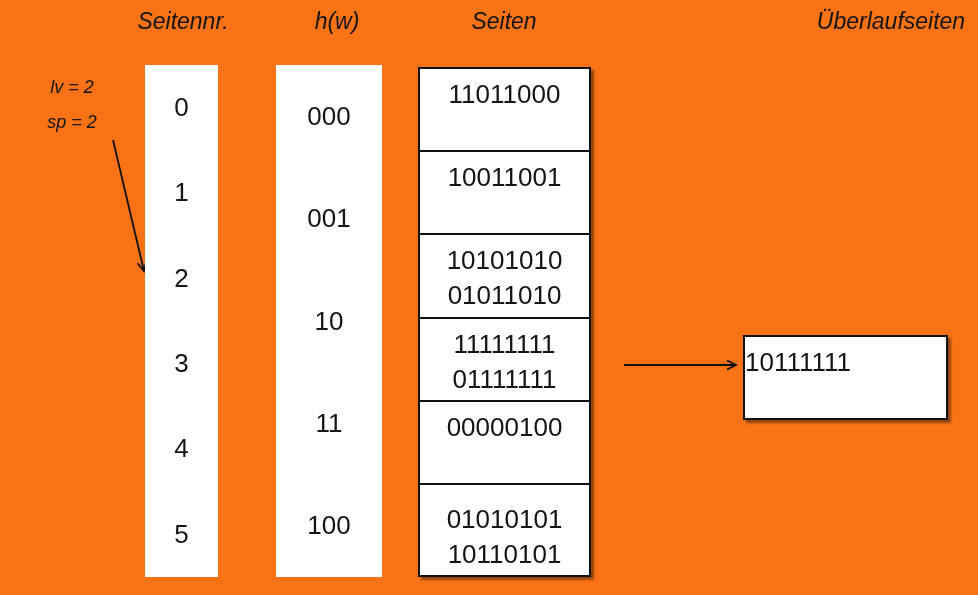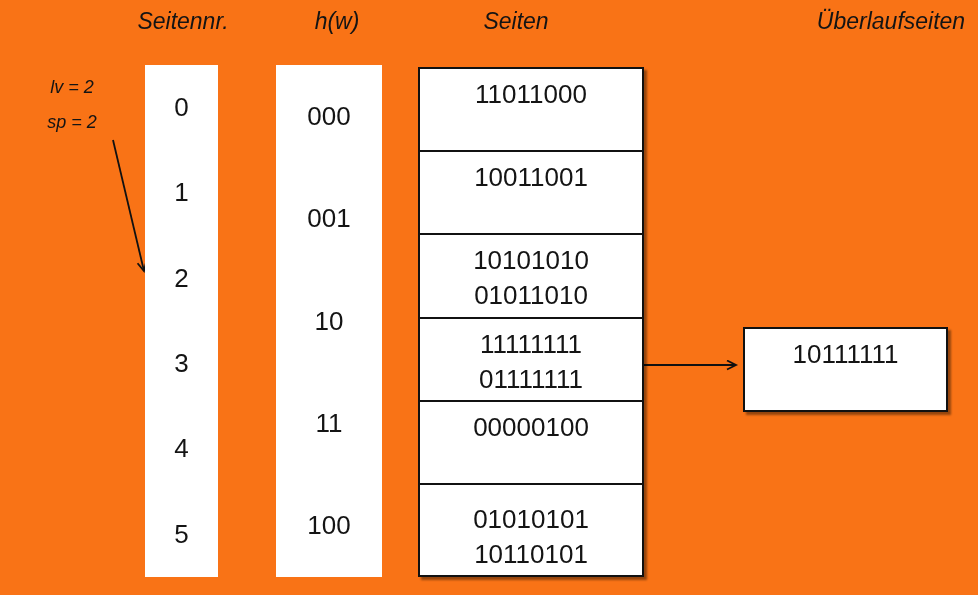--- a/index.html
+++ b/index.html
@@ -9,21 +9,21 @@
     font-family:"Liberation Sans", sans-serif;
     overflow:hidden;
     padding-left:27px;
   }
   .hdr {
     position:absolute; top:8px; transform:translateX(-50%);
     font-style:italic; font-size:23px; font-weight:500; white-space:nowrap;
   }
   .hdr-seitennr { left:183px; }
   .hdr-hw       { left:337px; }
-  .hdr-seiten   { left:516px; }
+  .hdr-seiten   { left:504px; }
   .hdr-ueberlauf{ left:845px;margin-left:46px; }
 
   .annotation {
     position:absolute; left:18px; top:70px; width:108px;
     text-align:center; font-style:italic; font-size:18px; line-height:35px;
     white-space:nowrap;
   }
 
   .arrows { position:absolute; left:0; top:0; pointer-events:none; }
 
@@ -32,36 +32,36 @@
     display:flex; flex-direction:column;
   }
   .strip-nr { left:145px; width:73px; }
   .strip-h  { left:276px; width:106px; }
   .strip .cell {
     flex:1; display:flex; align-items:center; justify-content:center;
     font-size:26px;
   }
 
   .pages-table {
-    position:absolute; left:418px; top:67px; width:226px; height:510px;
+    position:absolute; left:418px; top:67px; width:173px; height:510px;
     background:#ffffff; border:2px solid #111;
     box-shadow:3px 3px 2px rgba(0,0,0,0.4);
     box-sizing:border-box; display:flex; flex-direction:column;
   }
   .page-row {
     flex:1; border-bottom:2px solid #111; box-sizing:border-box;
     text-align:center; font-size:26px; line-height:35px; padding-top:8px;
   }
   .page-row:last-child { border-bottom:none;margin-top:9px; }
 
   .overflow-box {
-    position:absolute; left:743px; top:327px; width:205px; height:85px;
+    position:absolute; left:743px; top:335px; width:205px; height:85px;
     background:#ffffff; border:2px solid #111;
     box-shadow:3px 3px 2px rgba(0,0,0,0.4);
-    box-sizing:border-box; text-align:center;
+    box-sizing:border-box; text-align:left;
     font-size:26px; line-height:35px; padding-top:8px;
   }
 </style>
 </head>
 <body>
 
 <div class="canvas">
 
   <div class="hdr hdr-seitennr">Seitennr.</div>
   <div class="hdr hdr-hw">h(w)</div>

